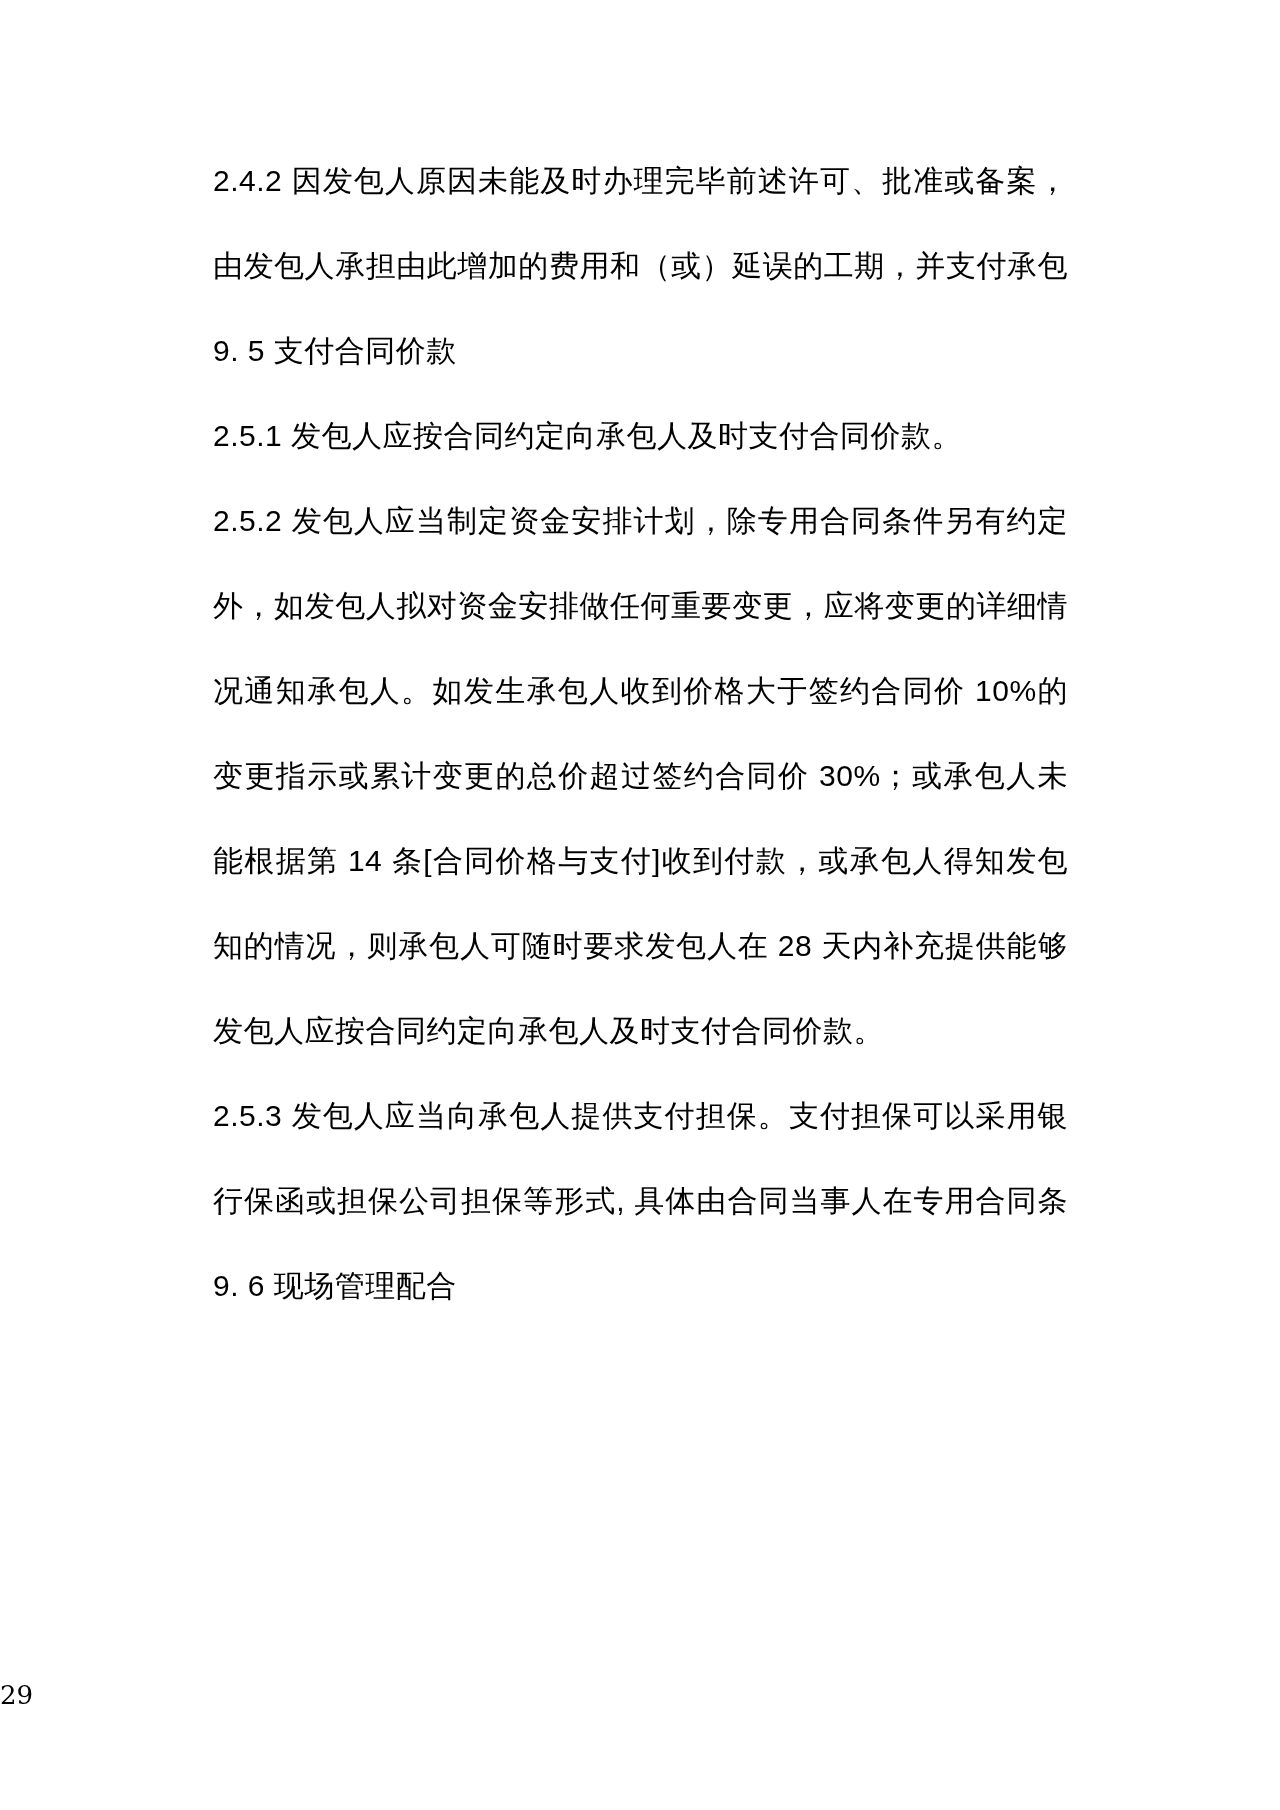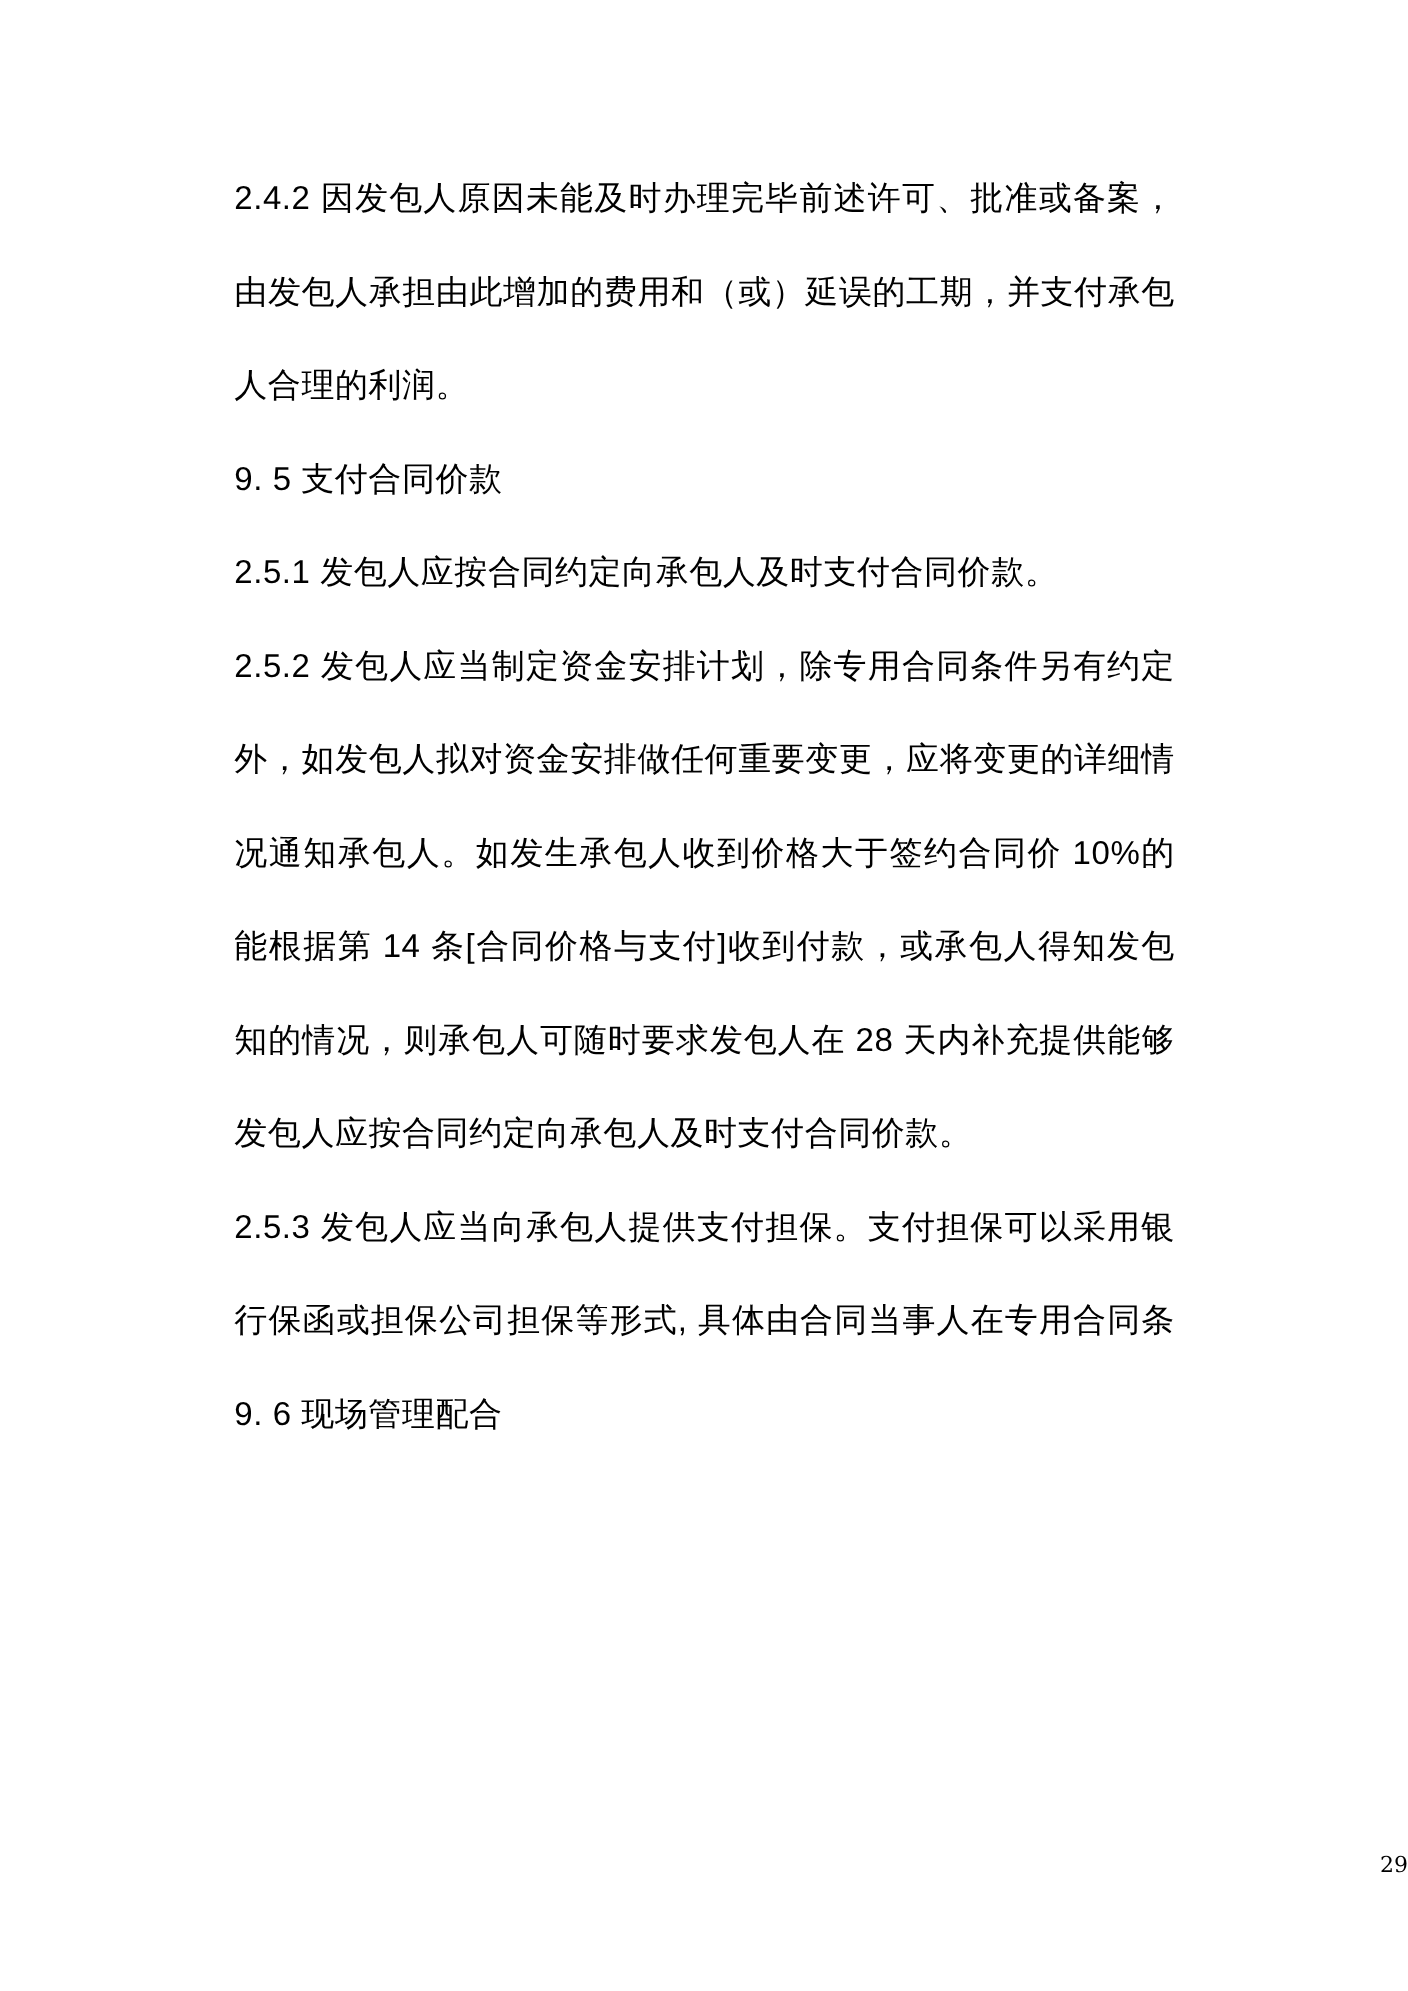--- a/index.html
+++ b/index.html
@@ -34,38 +34,38 @@
     white-space: normal;
     text-align: justify;
     text-align-last: justify;
     text-justify: inter-character;
   }
   .page-footer {
     position: absolute;
     left: 0;
     right: 0;
     top: 1680px;
-    text-align: right;
+    text-align: left;
     font-family: "DejaVu Serif", serif;
-    font-size: 20px;
+    font-size: 26px;
     line-height: 30px;
   }
 </style>
 </head>
 <body>
 
 <div class="content">
   <div class="line justify">2.4.2 因发包人原因未能及时办理完毕前述许可、批准或备案，</div>
   <div class="line justify">由发包人承担由此增加的费用和（或）延误的工期，并支付承包</div>
-  <div class="line">人合理的利润。</div>
   <div class="line">9. 5 支付合同价款</div>
   <div class="line">2.5.1 发包人应按合同约定向承包人及时支付合同价款。</div>
   <div class="line justify">2.5.2 发包人应当制定资金安排计划，除专用合同条件另有约定</div>
   <div class="line justify">外，如发包人拟对资金安排做任何重要变更，应将变更的详细情</div>
   <div class="line justify">况通知承包人。如发生承包人收到价格大于签约合同价 10%的</div>
+  <div class="line justify">变更指示或累计变更的总价超过签约合同价 30%；或承包人未</div>
   <div class="line justify">能根据第 14 条[合同价格与支付]收到付款，或承包人得知发包</div>
   <div class="line justify">知的情况，则承包人可随时要求发包人在 28 天内补充提供能够</div>
   <div class="line">发包人应按合同约定向承包人及时支付合同价款。</div>
   <div class="line justify">2.5.3 发包人应当向承包人提供支付担保。支付担保可以采用银</div>
   <div class="line justify">行保函或担保公司担保等形式, 具体由合同当事人在专用合同条</div>
   <div class="line">9. 6 现场管理配合</div>
 </div>
 
 <div class="page-footer">29</div>
 

